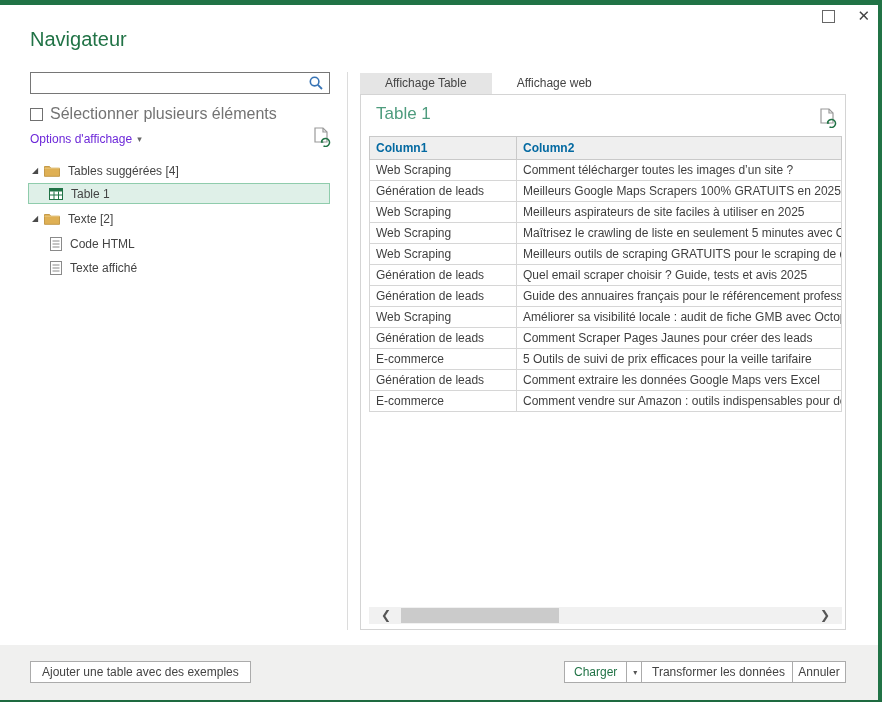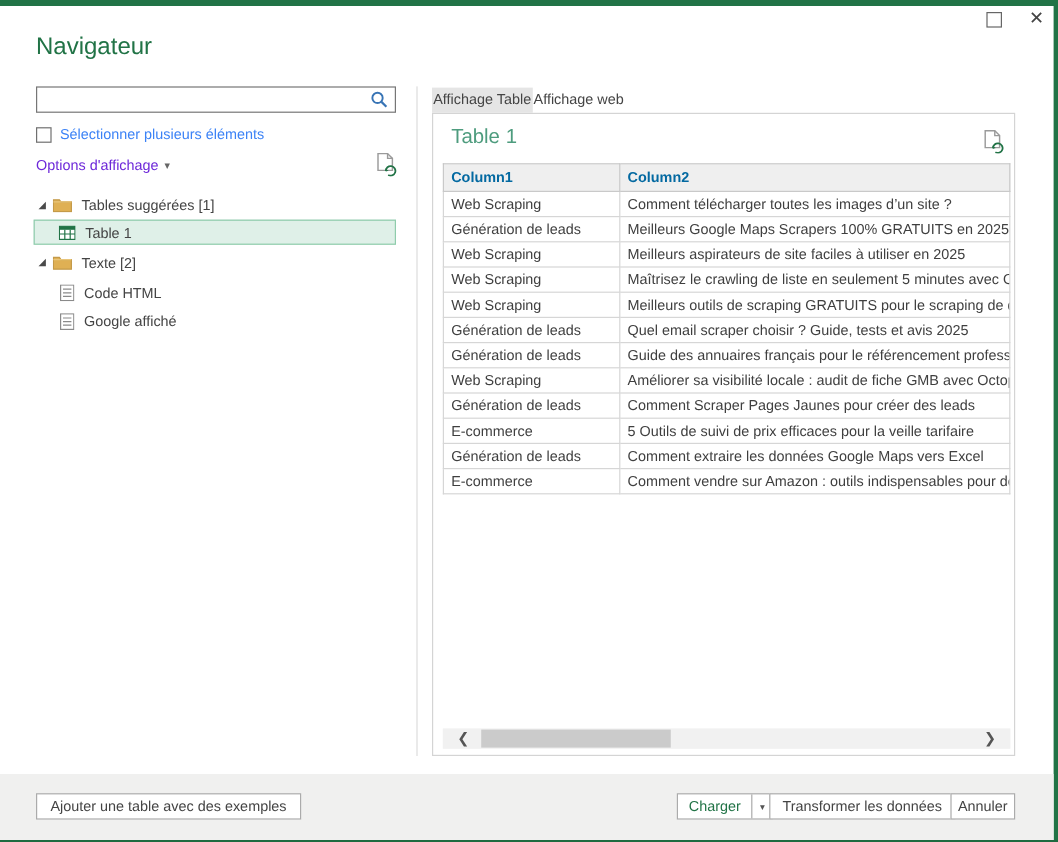--- a/index.html
+++ b/index.html
@@ -19,39 +19,39 @@
 
   .dialog-title{position:absolute;left:30px;top:28px;font-size:20px;color:#217346;font-weight:400;}
 
   
   .search-box{position:absolute;left:30px;top:72px;width:300px;height:22px;border:1px solid #767676;background:#fff;box-sizing:border-box;display:flex;align-items:center;}
   .search-box input{flex:1;border:none;outline:none;height:18px;margin-left:4px;font-size:12px;font-family:inherit;background:transparent;}
   .search-box .mag{width:16px;height:16px;margin-right:5px;flex:none;}
 
   .checkbox-row{position:absolute;left:30px;top:105px;display:flex;align-items:center;}
   .checkbox{width:11px;height:11px;border:1px solid #707070;background:#fff;flex:none;}
-  .checkbox-label{margin-left:7px;font-size:12px;color:#3b82f6;}
+  .checkbox-label{margin-left:7px;font-size:16px;color:#737373;}
 
   .options-row{position:absolute;left:30px;top:129px;width:300px;height:20px;}
   .options-label{font-size:12px;color:#6d28d9;}
   .options-caret{font-size:9px;color:#666;margin-left:5px;vertical-align:1px;}
   .refresh-icon-left{position:absolute;right:-1px;top:-3px;}
 
   .panel-divider{position:absolute;left:347px;top:72px;width:1px;height:558px;background:#DCDCDC;}
 
   
   .tree{position:absolute;left:0;top:158px;width:347px;}
   .tree-row{position:absolute;height:21px;display:flex;align-items:center;font-size:12px;color:#444;}
   .expand-tri{font-size:8px;color:#4a4a4a;width:12px;flex:none;}
   .tree-icon{flex:none;margin-right:8px;display:inline-flex;}
   .tree-selected{position:absolute;left:28px;top:25px;width:302px;height:21px;background:#DFF0E8;border:1px solid #8FCCAC;box-sizing:border-box;display:flex;align-items:center;font-size:12px;color:#444;}
 
   
   .tabs{position:absolute;left:360px;top:73px;height:21px;display:flex;}
-  .tab{padding:0 1px;line-height:21px;font-size:12px;color:#444;}
+  .tab{padding:0 25px;line-height:21px;font-size:12px;color:#444;}
   .tab.active{background:#E5E5E5;}
   .preview-pane{position:absolute;left:360px;top:94px;width:486px;height:536px;border:1px solid #D4D4D4;background:#fff;box-sizing:border-box;}
   .preview-title{position:absolute;left:15px;top:9px;font-size:17px;color:#4E9C7E;font-weight:400;}
   .refresh-icon-right{position:absolute;right:8px;top:12px;}
 
   table.preview-table{position:absolute;left:8px;top:41px;width:473px;border-collapse:collapse;table-layout:fixed;font-size:12px;}
   table.preview-table th{width:134px;background:#EFEFEF;border:1px solid #C9C9C9;text-align:left;font-weight:bold;color:#0369a1;height:22px;padding:0 6px;}
   table.preview-table th + th{width:auto;}
   table.preview-table td{border:1px solid #D6D6D6;height:20px;padding:0 6px;color:#3F3F3F;white-space:nowrap;overflow:hidden;}
 
@@ -116,21 +116,21 @@
 <div class="tree">
 
   <div class="tree-row" style="left:32px;top:2px;">
     <span class="expand-tri">◢</span>
     <span class="tree-icon">
       <svg width="16" height="13" viewBox="0 0 16 13">
         <path d="M0.5 2.5 h5 l1.3 1.8 h8.7 v8 h-15 z" fill="#DFB054" stroke="#C49A49" stroke-width="1"></path>
         <path d="M0.5 4.3 h15" stroke="#E8C57A" stroke-width="1"></path>
       </svg>
     </span>
-    <span>Tables suggérées [1]</span>
+    <span>Tables suggérées [4]</span>
   </div>
 
   <div class="tree-selected">
     <span class="tree-icon" style="margin-left:20px;">
       <svg width="14" height="12" viewBox="0 0 14 12">
         <rect x="0.5" y="0.5" width="13" height="11" fill="#fff" stroke="#217346"></rect>
         <rect x="0.5" y="0.5" width="13" height="3" fill="#217346"></rect>
         <line x1="0.5" y1="7" x2="13.5" y2="7" stroke="#217346"></line>
         <line x1="5" y1="3.5" x2="5" y2="11.5" stroke="#217346"></line>
         <line x1="9.5" y1="3.5" x2="9.5" y2="11.5" stroke="#217346"></line>
@@ -164,21 +164,21 @@
 
   <div class="tree-row" style="left:50px;top:99px;">
     <span class="tree-icon">
       <svg width="12" height="14" viewBox="0 0 12 14">
         <rect x="0.5" y="0.5" width="11" height="13" fill="#fff" stroke="#8A8A8A"></rect>
         <line x1="2.5" y1="4" x2="9.5" y2="4" stroke="#8A8A8A"></line>
         <line x1="2.5" y1="7" x2="9.5" y2="7" stroke="#8A8A8A"></line>
         <line x1="2.5" y1="10" x2="9.5" y2="10" stroke="#8A8A8A"></line>
       </svg>
     </span>
-    <span>Google affiché</span>
+    <span>Texte affiché</span>
   </div>
 </div>
 
 <div class="tabs">
   <div class="tab active">Affichage Table</div>
   <div class="tab">Affichage web</div>
 </div>
 
 <div class="preview-pane">
   <div class="preview-title">Table 1</div>

